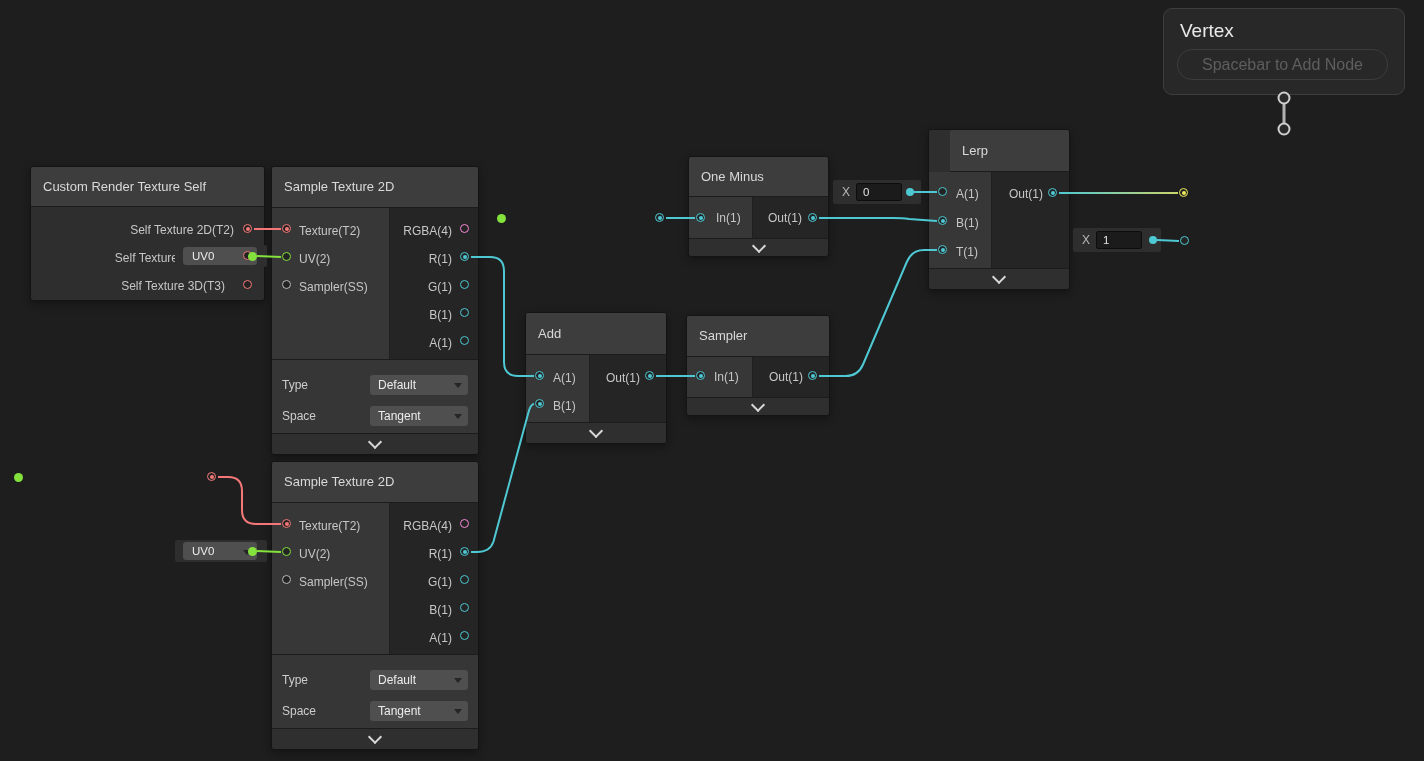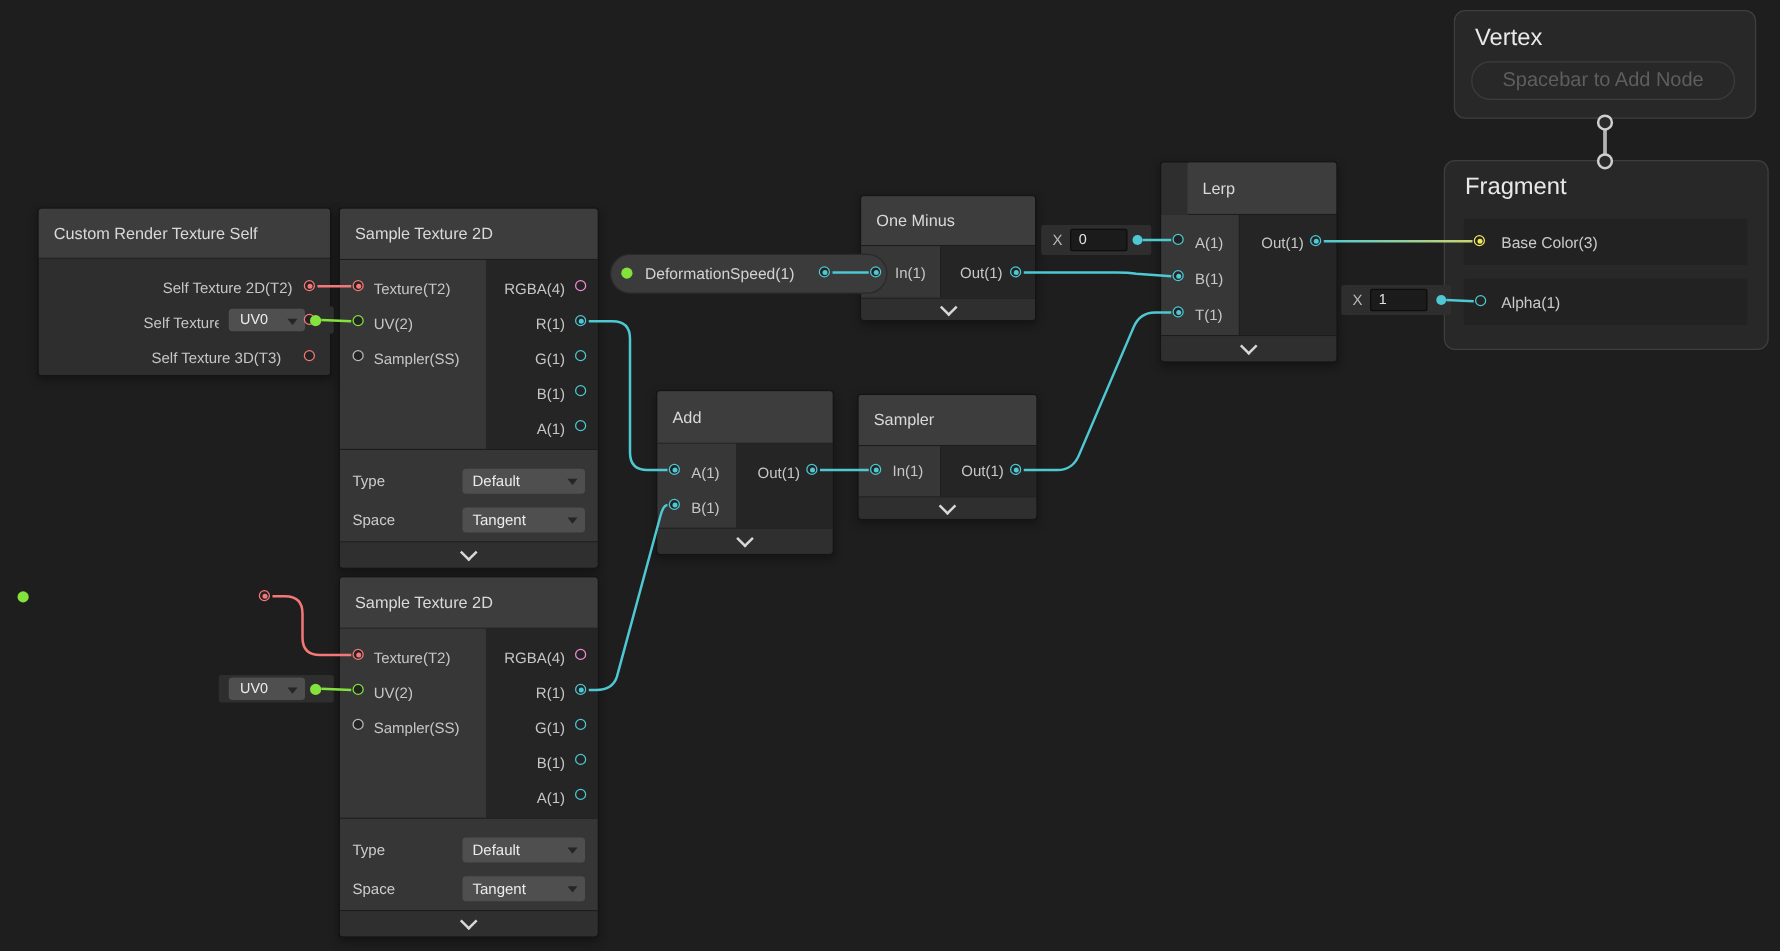--- a/index.html
+++ b/index.html
@@ -35,21 +35,21 @@
   .hintbox{position:absolute;left:13px;top:40px;width:209px;height:29px;border:1px solid #3c3c3c;
     border-radius:15px;color:#5e5e5e;font-size:16px;display:flex;align-items:center;justify-content:center;}
   .frow{position:absolute;left:15px;width:227px;height:37px;background:#222223;border-radius:2px;
     color:#c9c9c9;font-size:12.5px;display:flex;align-items:center;padding-left:30px;box-sizing:border-box;}
   
   .pill{position:absolute;height:30px;border-radius:16px;background:#3b3b3b;border:1px solid #2a2a2a;
     color:#d2d2d2;font-size:12.5px;line-height:30px;white-space:nowrap;z-index:2;}
   
   .wbox{position:absolute;background:#2e2e2e;border-radius:2px;z-index:6;}
   .ddsm{position:absolute;left:8px;top:2px;width:34px;height:18px;line-height:18px;font-size:11.5px;
-    padding:0 18px 0 9px;}
+    padding:0 31px 0 9px;}
   .xlab{position:absolute;left:9px;top:0;height:24px;line-height:24px;font-size:12px;color:#b9b9b9;}
   .xfield{position:absolute;left:23px;top:3px;width:38px;height:14px;background:#1b1b1b;
     border:1px solid #0d0d0d;border-radius:2px;color:#e2e2e2;font-size:11.5px;padding:1px 0 1px 6px;
     font-family:"Liberation Sans",sans-serif;outline:none;}
   
   .pp{position:absolute;width:7px;height:7px;border-radius:50%;border:1.5px solid var(--c);
     background:#232324;z-index:8;}
   .pp.fill::after{content:'';position:absolute;inset:1.5px;border-radius:50%;background:var(--c);}
   .dot{position:absolute;border-radius:50%;z-index:9;}
   svg.wires{position:absolute;left:0;top:0;z-index:7;}
@@ -85,29 +85,20 @@
       <circle cx="1284" cy="98" r="5.5" fill="#2a2a2a" stroke="#cfcfcf" stroke-width="2"></circle>
       <circle cx="1284" cy="129" r="5.5" fill="#2a2a2a" stroke="#cfcfcf" stroke-width="2"></circle>
     </g>
   </svg>
 
   <div class="ctx" style="left:1163px;top:8px;width:240px;height:85px;">
     <div class="ctx-title">Vertex</div>
     <div class="hintbox">Spacebar to Add Node</div>
   </div>
 
-  <div class="ctx" style="left:1155px;top:128px;width:258px;height:150px;">
-    <div class="ctx-title" style="padding-top:10px;">Fragment</div>
-    <div class="frow" style="top:46px;">
-      <span>Base Color(3)</span>
-    </div>
-    <div class="frow" style="top:94px;">
-      <span>Alpha(1)</span>
-    </div>
-  </div>
 
   <div class="node" style="left:30px;top:166px;width:233px;height:133px;">
     <div class="ntitle">Custom Render Texture Self</div>
     <div>
       <div class="prow first" style="text-align:right;padding-right:30px;">Self Texture 2D(T2)</div>
       <div class="prow" style="text-align:right;padding-right:30px;">Self Texture Cube(TC)</div>
       <div class="prow" style="text-align:right;padding-right:39px;">Self Texture 3D(T3)</div>
     </div>
   </div>
 
@@ -229,23 +220,20 @@
       </div>
       <div class="outcol">
         <div class="prow" style="margin-top:8px;height:29px;line-height:29px;">Out(1)</div>
       </div>
     </div>
     <div class="chevrow">
         <span class="chev"></span>
       </div>
   </div>
 
-  <div class="pill" style="left:488px;top:203px;width:193px;padding-left:27px;">
-    <span>DeformationSpeed(1)</span>
-  </div>
   <span class="dot" style="left:497px;top:213.5px;width:9px;height:9px;background:#84E23C;"></span>
   <span class="dot" style="left:14px;top:472.5px;width:9px;height:9px;background:#84E23C;"></span>
 
   <div class="wbox" style="left:175px;top:245px;width:92px;height:22px;">
     <span class="dd ddsm">UV0</span>
   </div>
   <span class="pp z9" style="left:243px;top:251px;--c:#F47878;"></span>
   <span class="dot z10" style="left:248px;top:251.5px;width:9px;height:9px;background:#84E23C;"></span>
 
   <div class="wbox" style="left:175px;top:540px;width:92px;height:22px;">

